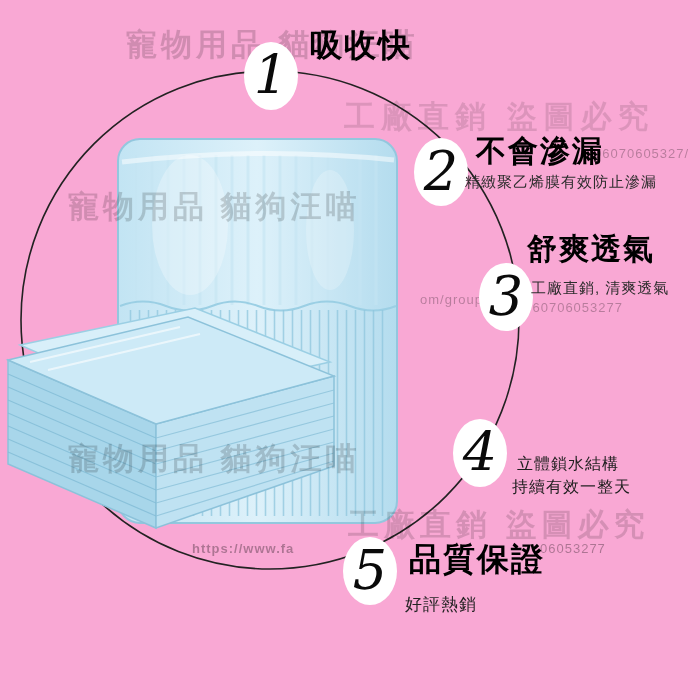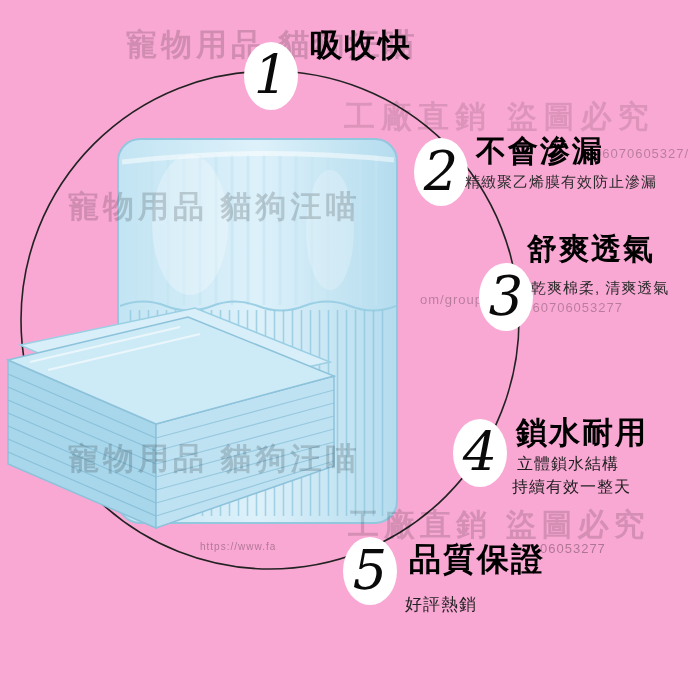--- a/index.html
+++ b/index.html
@@ -38,21 +38,21 @@
   
   .wm{position:absolute;color:#000;white-space:nowrap;font-weight:700;z-index:5;pointer-events:none}
   .w0{left:126px;top:24px;font-size:31px;letter-spacing:4px;opacity:.16}
   .w1{left:344px;top:96px;font-size:31px;letter-spacing:6px;opacity:.11}
   .w2{left:594px;top:146px;font-size:13px;opacity:.26;font-weight:400;letter-spacing:1px}
   .w3{left:68px;top:186px;font-size:31px;letter-spacing:4px;opacity:.16}
   .w4{left:420px;top:292px;font-size:13px;opacity:.26;font-weight:400;letter-spacing:1px}
   .w5{left:516px;top:300px;font-size:13px;opacity:.26;font-weight:400;letter-spacing:1px}
   .w6{left:68px;top:438px;font-size:31px;letter-spacing:4px;opacity:.16}
   .w7{left:348px;top:504px;font-size:31px;letter-spacing:5px;opacity:.14}
-  .w8{left:200px;top:541px;font-size:10px;opacity:.3;font-weight:400;letter-spacing:1px}
+  .w8{left:192px;top:541px;font-size:13px;opacity:.3;font-weight:700;letter-spacing:1px}
   .w9{left:540px;top:541px;font-size:13px;opacity:.3;font-weight:400;letter-spacing:1px}
 </style>
 </head>
 <body>
 
 <div id="stage">
 
   <svg class="scene" width="700" height="700" viewBox="0 0 700 700">
     <defs>
       <linearGradient id="gPack" x1="0" y1="0" x2="1" y2="0">
@@ -120,24 +120,23 @@
 
   <div class="num n1">1</div>
   <div class="ftitle t1">吸收快</div>
 
   <div class="num n2">2</div>
   <div class="ftitle t2">不會滲漏</div>
   <div class="fdesc d2">精緻聚乙烯膜有效防止滲漏</div>
 
   <div class="num n3">3</div>
   <div class="ftitle t3">舒爽透氣</div>
-  <div class="fdesc d3">乾爽棉柔, 清爽透氣</div>
+  <div class="fdesc d3">工廠直銷, 清爽透氣</div>
 
   <div class="num n4">4</div>
-  <div class="ftitle t4">鎖水耐用</div>
   <div class="fdesc d4b">持續有效一整天</div>
   <div class="fdesc d4">立體鎖水結構</div>
 
   <div class="num n5">5</div>
   <div class="ftitle t5">品質保證</div>
   <div class="fdesc d5">好評熱銷</div>
 
 </div>
 
 </body></html>

